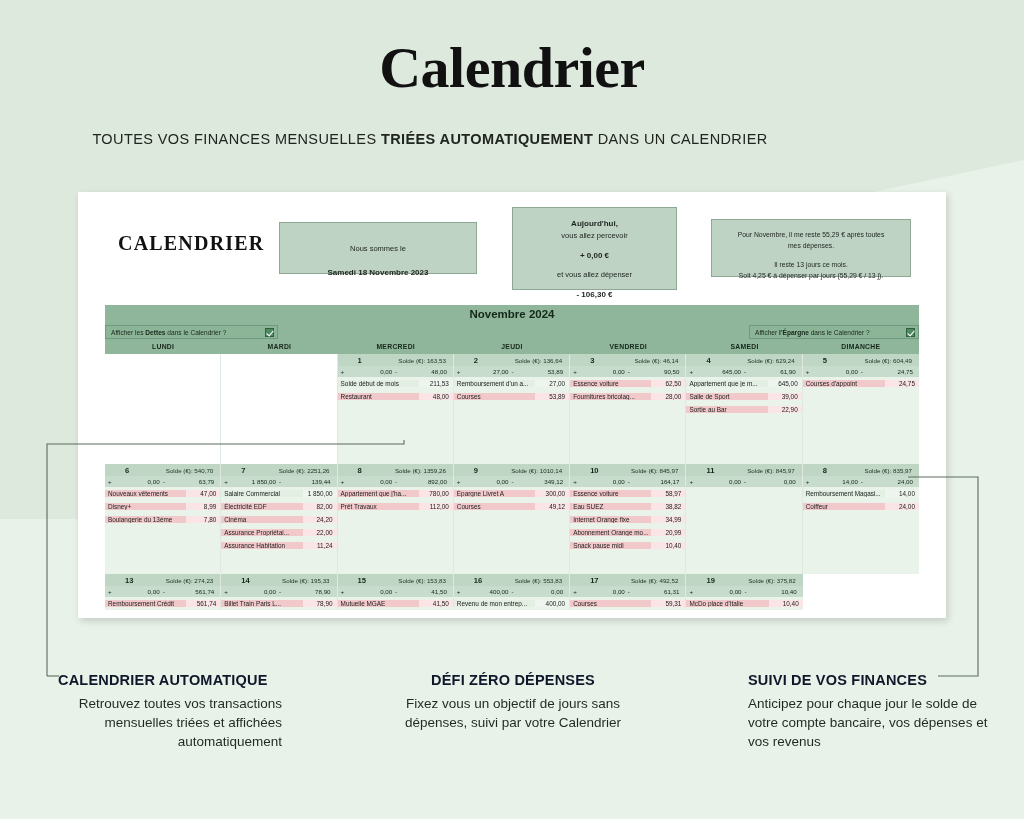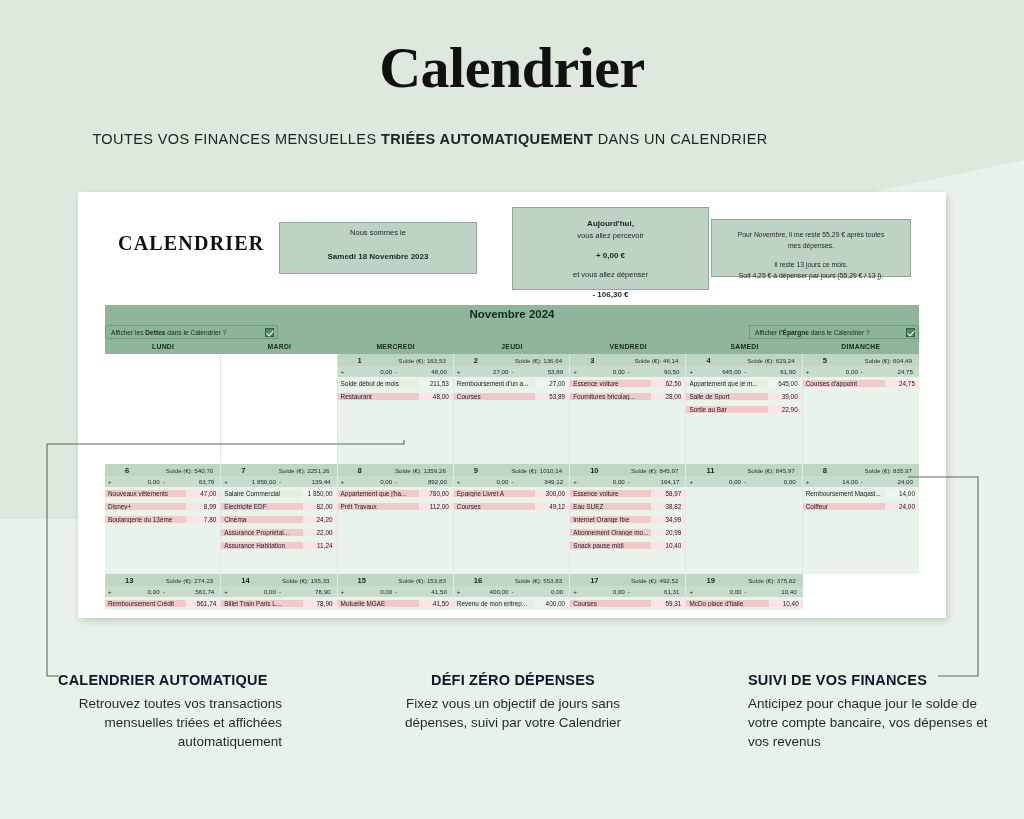--- a/index.html
+++ b/index.html
@@ -47,22 +47,22 @@
   .brand {
     position: absolute; left: 40px; top: 40px;
     font-family: "Liberation Serif", serif; font-weight: bold;
     font-size: 20px; letter-spacing: 1.2px; color: #111;
   }
 
   .info-box {
     position: absolute; background: #bed3c3; border: 1px solid #8fa795;
     text-align: center; color: #1d2420;
   }
-  .box-date  { left: 201px; top: 30px; width: 198px; height: 52px; padding-top: 4px; }
-  .box-today { left: 434px; top: 15px; width: 197px; height: 83px; padding-top: 9px; }
+  .box-date  { left: 201px; top: 30px; width: 198px; height: 52px; padding-top: 20px; }
+  .box-today { left: 434px; top: 15px; width: 165px; height: 83px; padding-top: 9px; }
   .box-month { left: 633px; top: 27px; width: 200px; height: 58px; padding-top: 9px; }
 
   .ib-l  { font-size: 7.5px; line-height: 12px; }
   .ib-b  { font-size: 8px; font-weight: bold; line-height: 13px; }
   .ib-sm { font-size: 6.8px; line-height: 11px; }
 
   
   .sheet { position: absolute; left: 27px; top: 113px; width: 814px; height: 305px; overflow: hidden; }
 
   .month-bar {

